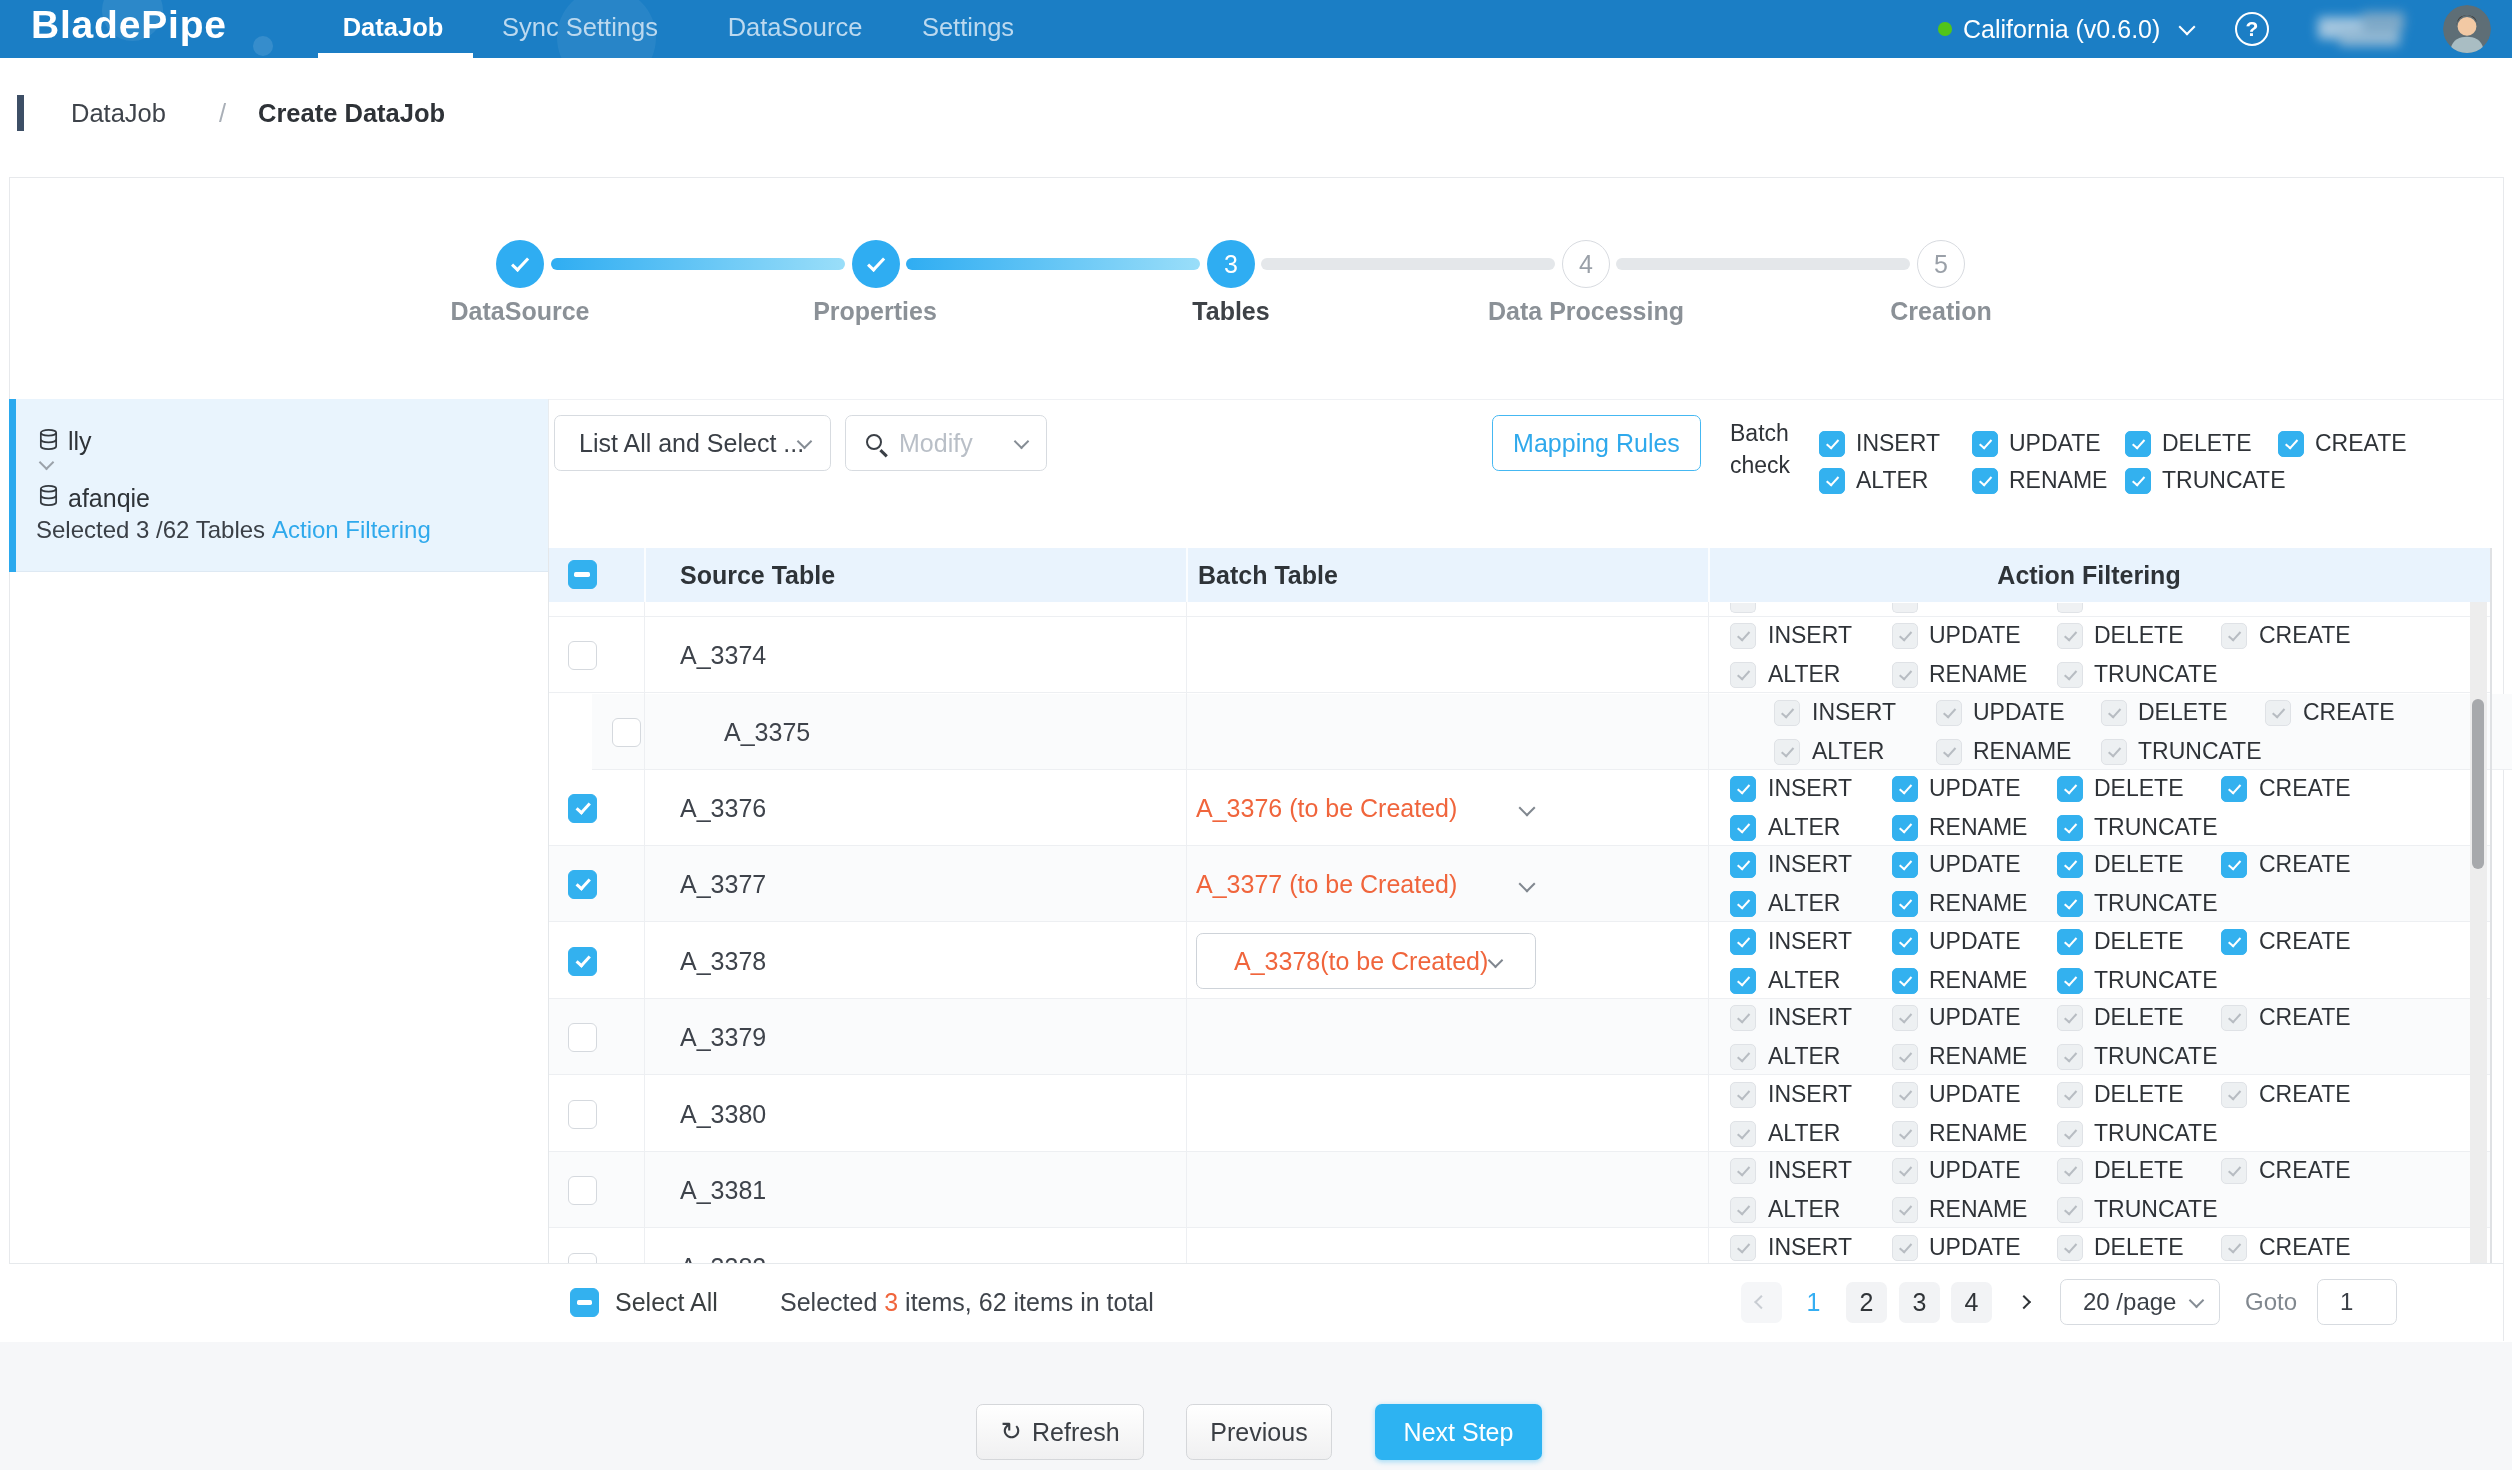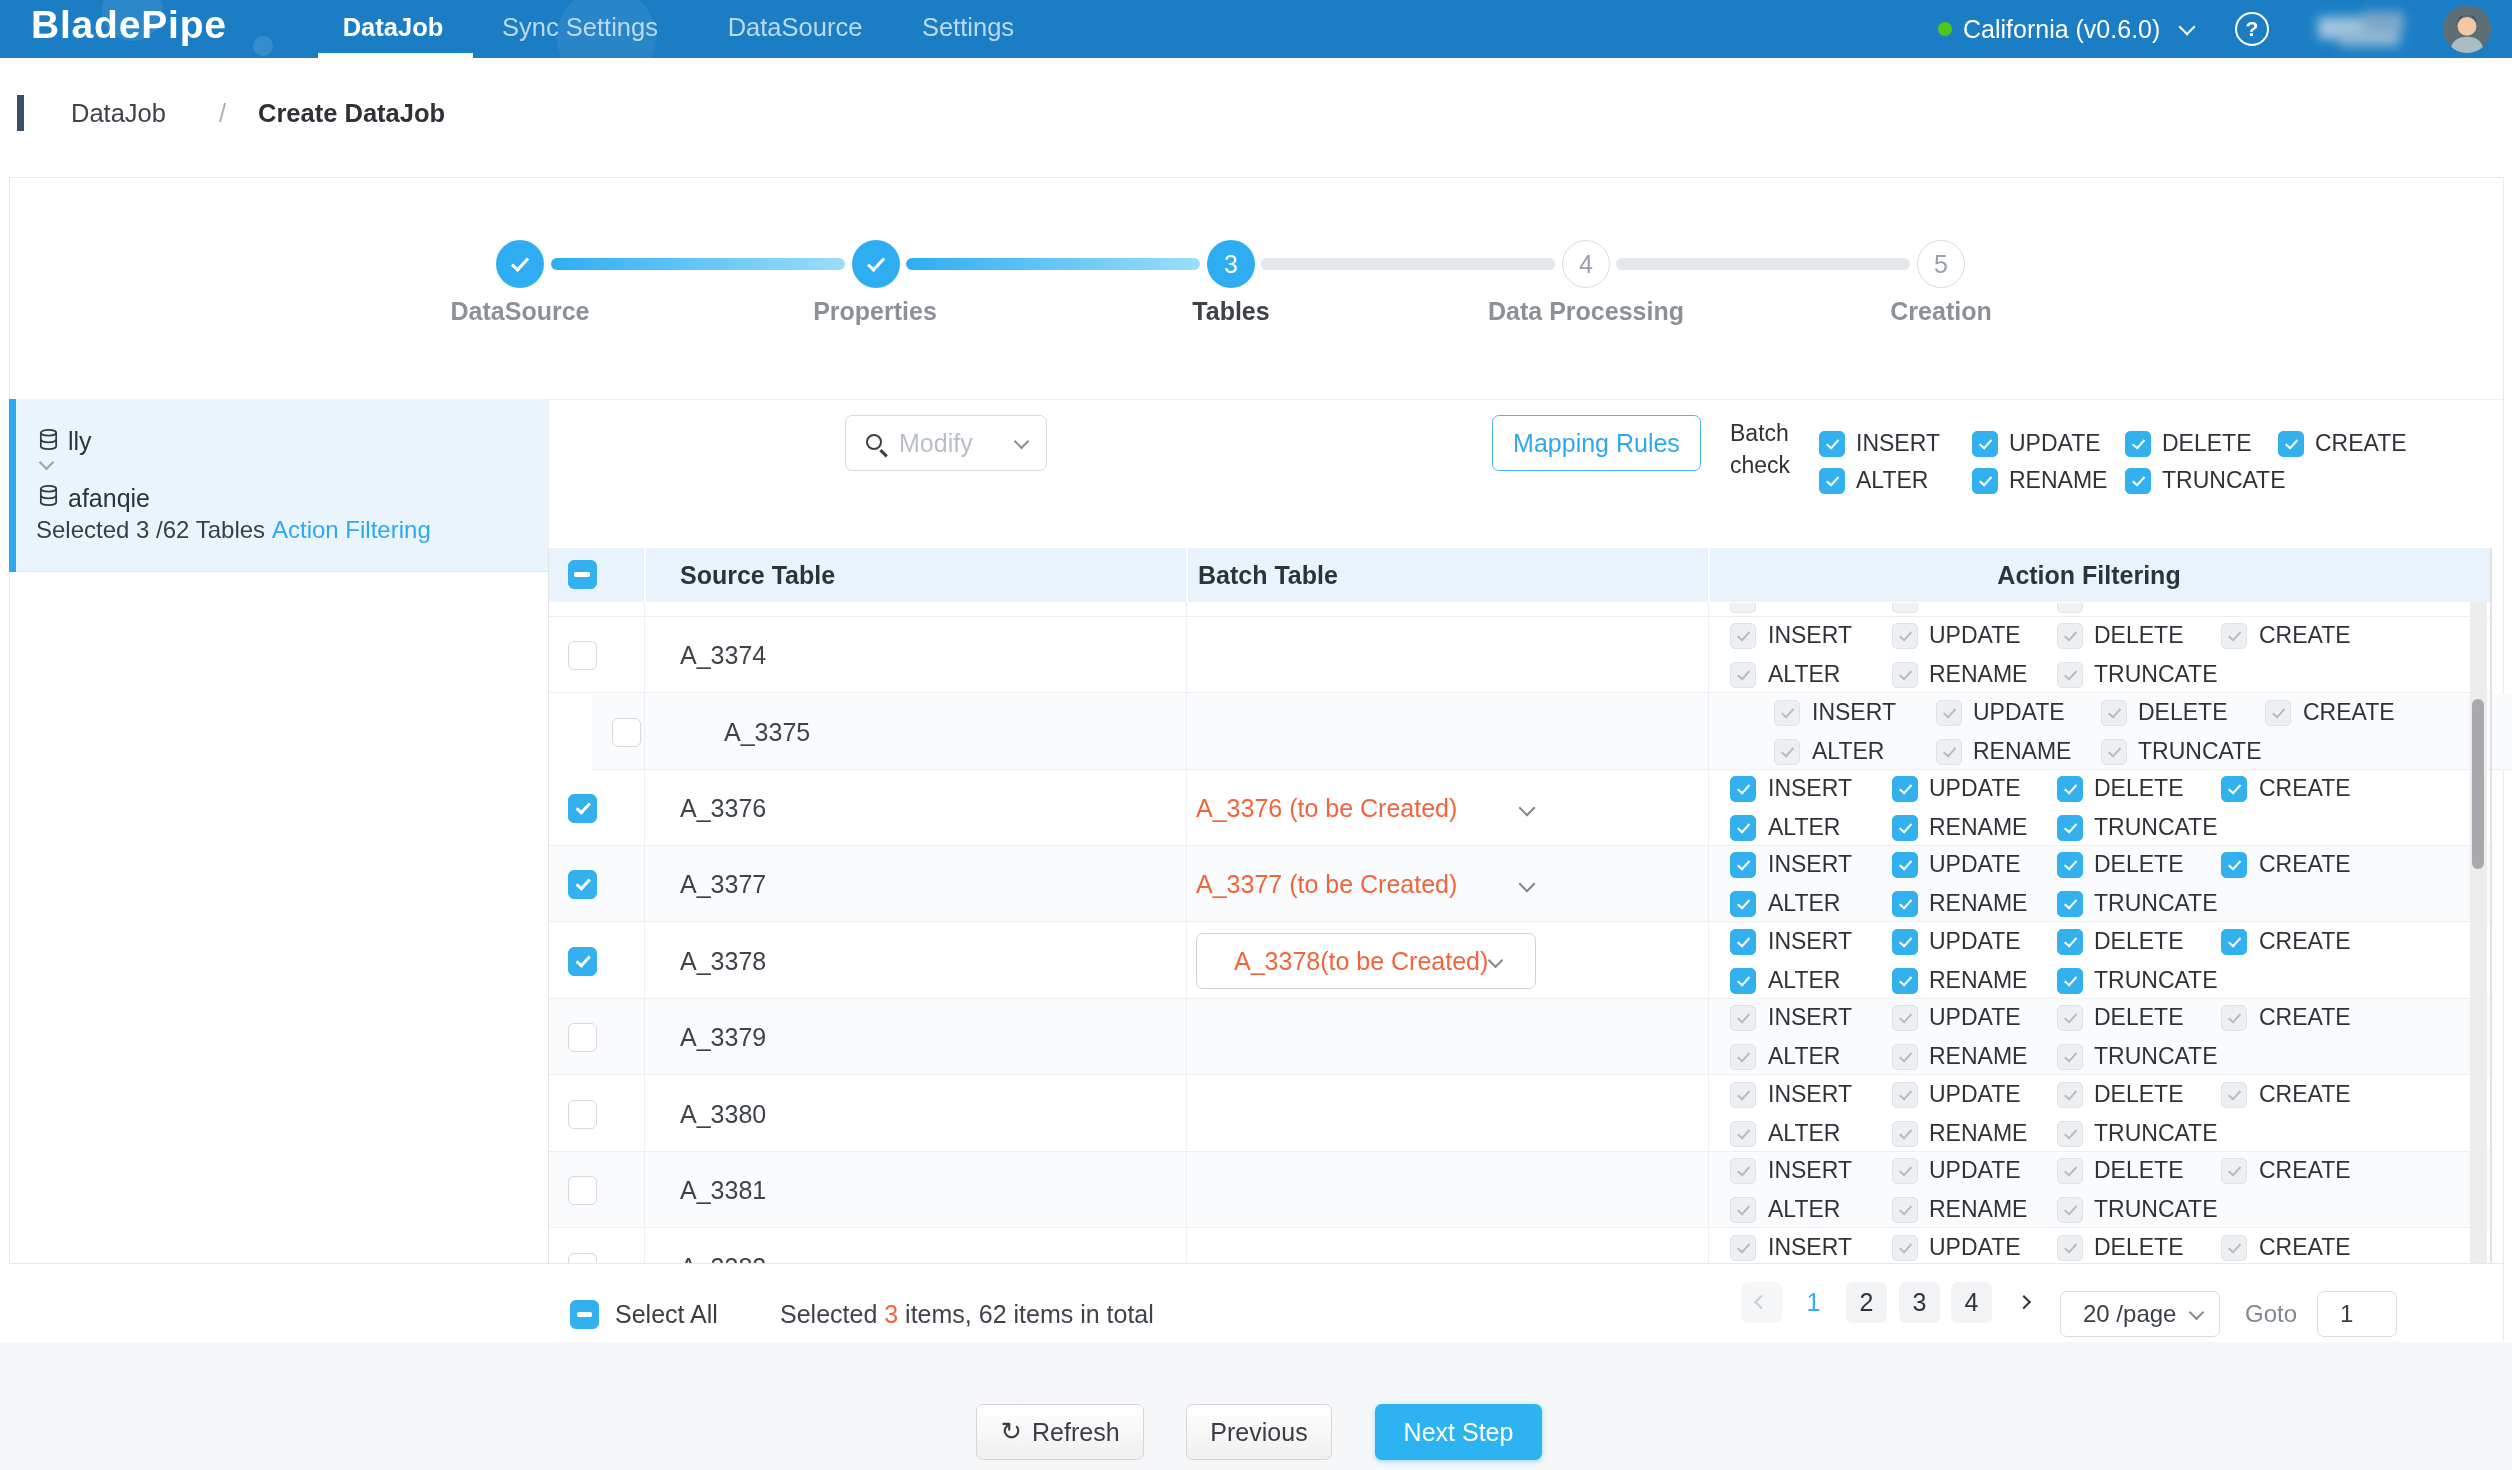--- a/index.html
+++ b/index.html
@@ -121,21 +121,21 @@
   .act-label { position:absolute; font-size:23px; color:#2F3338; line-height:25.5px; white-space:nowrap; }
 
   
   .scroll-track { left:2470px; top:602px; width:17px; height:661px; background:#EDEDED; z-index:2; }
   .scroll-thumb { left:2472px; top:699px; width:12px; height:170px; background:#A7A9AC;
                   border-radius:6px; z-index:3; }
 
   
   .tfoot { left:9.3px; top:1263px; width:2494px; height:78px; background:#fff;
            border-top:0.8px solid #E6E9EC; z-index:5; }
-  .f { z-index:6;margin-top:12px; }
+  .f { z-index:6; }
   .f-label { font-size:25px; color:#3A3F41; line-height:29px; }
   .f-summary { font-size:25px; color:#3F444B; line-height:29px; }
   .orange { color:#F0653C; }
   .pg { top:1282px; width:41px; height:41px; border-radius:6.8px; display:flex; align-items:center;
         justify-content:center; font-size:25px; color:#303438; cursor:pointer; z-index:6; }
   .pg.num { background:#F2F3F5; }
   .pg.active { background:#fff; color:#35AEF2; }
   .pg .pchev { width:10.2px; height:10.2px; border-right:2.5px solid #303438; border-bottom:2.5px solid #303438; }
   .pg.prev { background:#F5F6F8; }
   .pg.prev .pchev { border-color:#C9CDD3; transform:rotate(135deg); }
@@ -227,20 +227,24 @@
     <svg width="23" height="23" viewBox="0 0 24 24" fill="none" stroke="currentColor" stroke-width="1.8">
       <ellipse cx="12" cy="5" rx="8" ry="3"></ellipse>
         <path d="M4 5v7c0 1.7 3.6 3 8 3s8-1.3 8-3V5"></path>
         <path d="M4 12v7c0 1.7 3.6 3 8 3s8-1.3 8-3v-7"></path>
     </svg>
   </span>
   <span class="abs sb-text" style="left:68px;top:484px;">afanqie</span>
   <span class="abs sb-summary">Selected 3 /62 Tables</span>
   <span class="abs sb-link">Action Filtering</span>
 
+  <div class="abs ctrl" style="left:554px;top:415px;width:277px;height:56px;">
+    <span class="abs ctrl-text" style="left:24px;top:0;line-height:54px;">List All and Select ...</span>
+    <i class="abs dd-chev" style="right:20.4px;top:20.4px;"></i>
+  </div>
   <div class="abs ctrl" style="left:845px;top:415px;width:202px;height:56px;">
     <i class="abs mag" style="left:20.4px;top:18px;color:#3A3F46;"></i>
     <span class="abs ctrl-text placeholder" style="left:53px;top:0;line-height:54px;">Modify</span>
     <i class="abs dd-chev" style="right:18.7px;top:20.4px;"></i>
   </div>
   <div class="abs blue-btn" style="left:1492px;top:415px;width:209px;height:56px;">Mapping Rules</div>
   <span class="abs batch-label" style="left:1730px;top:420px;">Batch</span>
   <span class="abs batch-label" style="left:1730px;top:452px;">check</span>
 
   <span class="abs cb cb30 checked" style="left:1819px;top:431px;">

